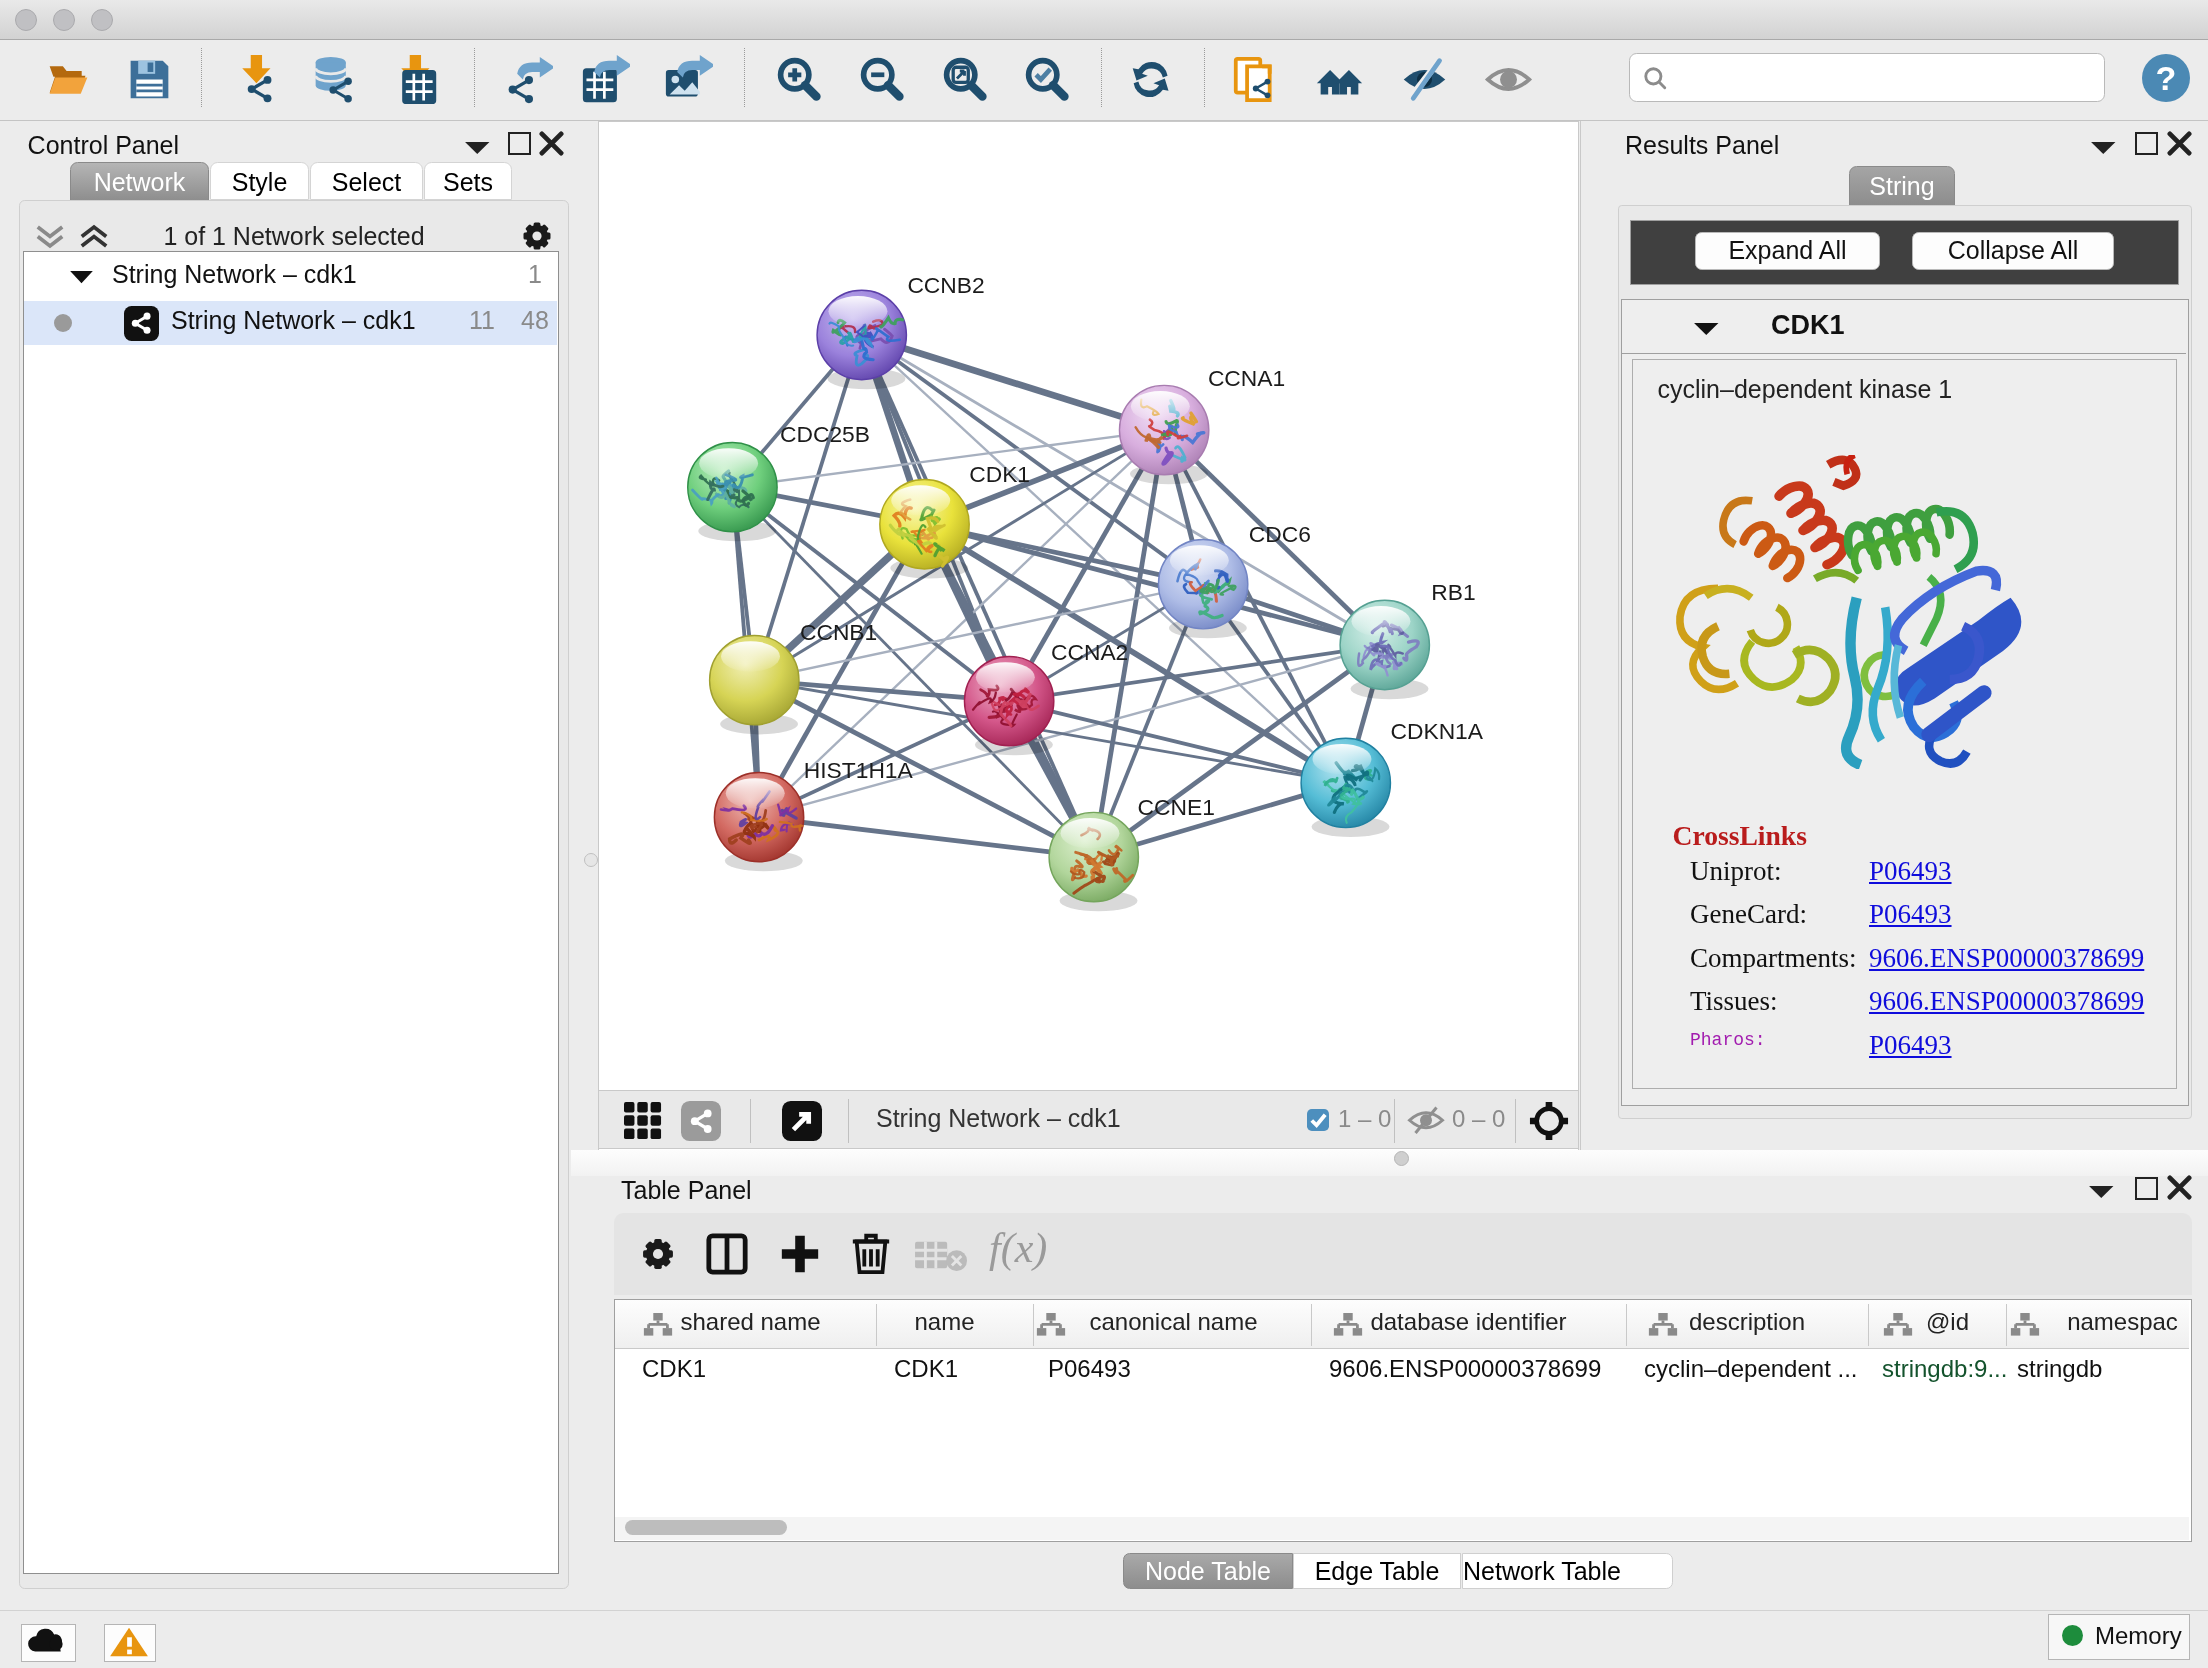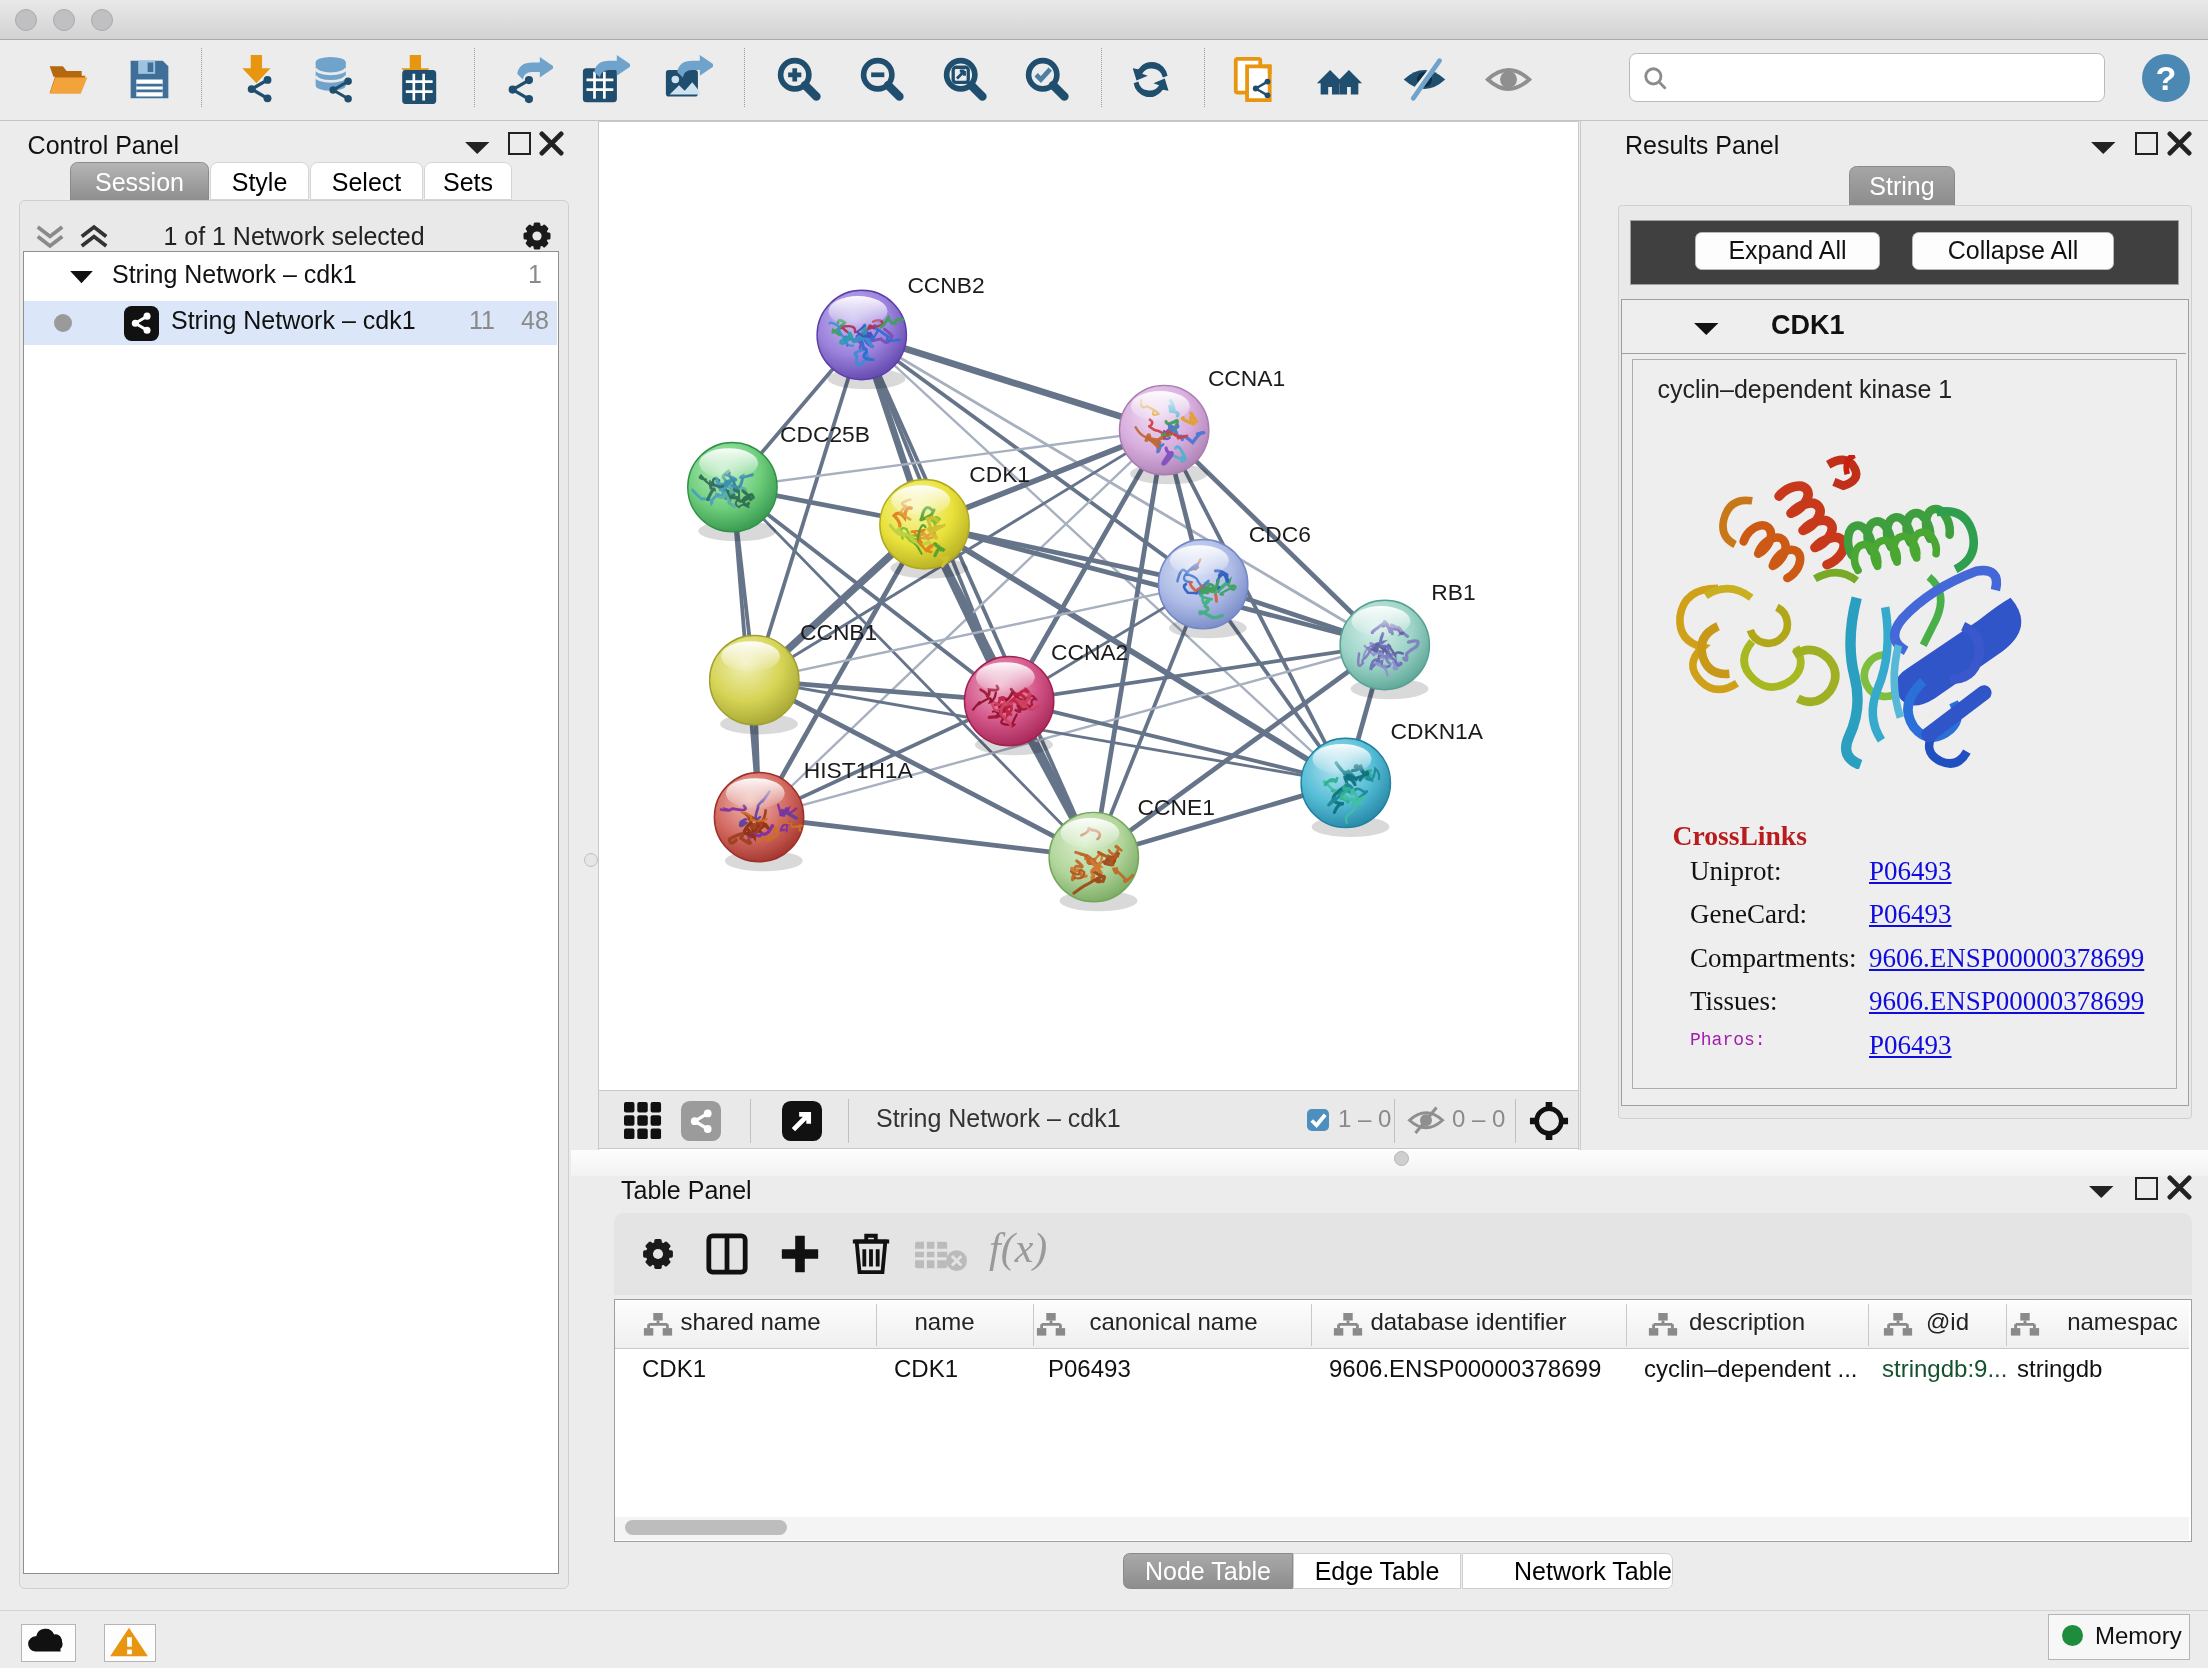--- a/index.html
+++ b/index.html
@@ -166,21 +166,21 @@
   <div class="abs" style="left:27.6px;top:9.5px;font-size:25px;color:#111">Control Panel</div>
   <svg class="abs" style="left:463px;top:19px" width="28.5" height="15" viewBox="0 0 30 16">
       <path d="M2 2 h26 l-13 13 z" fill="#222"></path>
     </svg>
   <div class="abs" style="left:508px;top:11.4px;width:23px;height:23px;border:2.9px solid #222"></div>
   <svg class="abs" style="left:539px;top:9.5px" width="25" height="25" viewBox="0 0 26 26">
       <path d="M3 3 L23 23 M23 3 L3 23" stroke="#222" stroke-width="5" stroke-linecap="round"></path>
     </svg>
 
   <div class="abs" style="left:70px;top:41px;width:139px;height:39px;background:linear-gradient(#b5b5b5,#8e8e8e);
-       border:1px solid #8a8a8a;border-radius:7.6px 7.6px 0 0;color:#fff;text-align:center;font-size:25px;line-height:38px">Session</div>
+       border:1px solid #8a8a8a;border-radius:7.6px 7.6px 0 0;color:#fff;text-align:center;font-size:25px;line-height:38px">Network</div>
   <div class="abs" style="left:210px;top:41px;width:99px;height:38px;background:#fff;border:1px solid #d4d4d4;
        border-radius:7.6px 7.6px 0 0;color:#000;text-align:center;font-size:25px;line-height:38px">Style</div>
   <div class="abs" style="left:310px;top:41px;width:113px;height:38px;background:#fff;border:1px solid #d4d4d4;
        border-radius:7.6px 7.6px 0 0;color:#000;text-align:center;font-size:25px;line-height:38px">Select</div>
   <div class="abs" style="left:424px;top:41px;width:88px;height:38px;background:#fff;border:1px solid #d4d4d4;
        border-radius:7.6px 7.6px 0 0;color:#000;text-align:center;font-size:25px;line-height:38px">Sets</div>
   <div class="abs" style="left:19px;top:79px;width:550px;height:1389px;border:1px solid #cfcfcf;border-radius:5.7px;background:#e9e9e9"></div>
 
   <div class="abs" style="left:23px;top:97px;width:542px;height:36px">
     <svg class="abs" style="left:11.4px;top:5.7px" width="32" height="25" viewBox="0 0 34 26">
@@ -812,21 +812,21 @@
       <div class="abs" style="left:0;top:217px;width:1574px;height:23px;background:#f4f4f4">
         <div class="abs" style="left:9.5px;top:2.9px;width:162px;height:15px;border-radius:7.6px;background:#bdbdbd"></div>
       </div>
     </div>
 
   <div class="abs" style="left:525px;top:377px;width:170px;height:36px;background:linear-gradient(#a9a9a9,#8d8d8d);
        border:1px solid #8a8a8a;border-radius:6.7px 0 0 6.7px;color:#fff;text-align:center;font-size:25px;line-height:35px">Node Table</div>
   <div class="abs" style="left:695px;top:377px;width:168px;height:36px;background:#fff;border:1px solid #cfcfcf;
        color:#000;text-align:center;font-size:25px;line-height:35px">Edge Table</div>
   <div class="abs" style="left:864px;top:377px;width:211px;height:36px;background:#fff;border:1px solid #cfcfcf;
-       border-radius:0 6.7px 6.7px 0;color:#000;text-align:right;font-size:25px;line-height:35px">Network Table</div>
+       border-radius:0 6.7px 6.7px 0;color:#000;text-align:left;font-size:25px;line-height:35px">Network Table</div>
 </div>
 
 <div class="abs" style="left:0;top:1610px;width:2208px;height:58px;background:#ececec;border-top:1.9px solid #d2d2d2">
   <div class="abs" style="left:21px;top:13.3px;width:55px;height:38px;background:#fdfdfd;border:1.9px solid #b5b5b5">
     <svg width="51" height="34" viewBox="0 0 54 36">
         <path d="M14 28 a8 8 0 0 1 1 -16 a10 10 0 0 1 19 -2 a7 7 0 0 1 6 12 l1 6 z" fill="#111"></path>
     <circle cx="36" cy="20" r="7" fill="#111"></circle>
       </svg>
   </div>
   <div class="abs" style="left:104px;top:13.3px;width:52px;height:38px;background:#fdfdfd;border:1.9px solid #b5b5b5">

